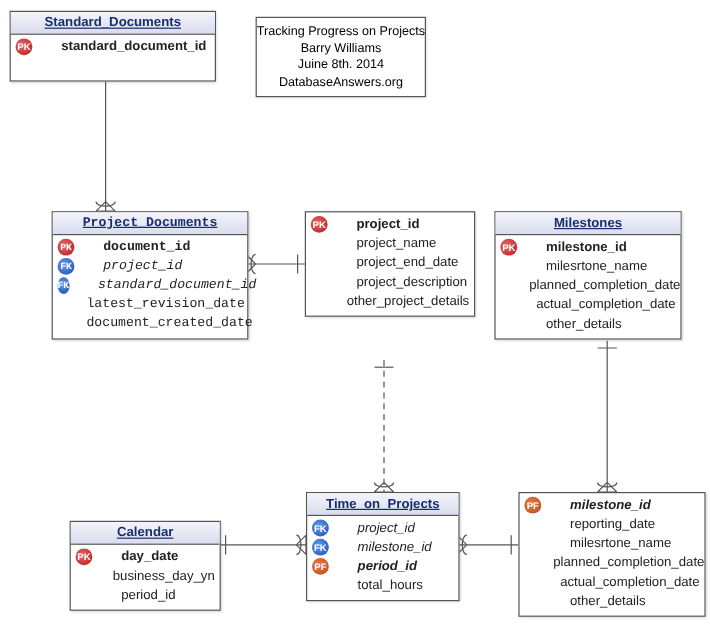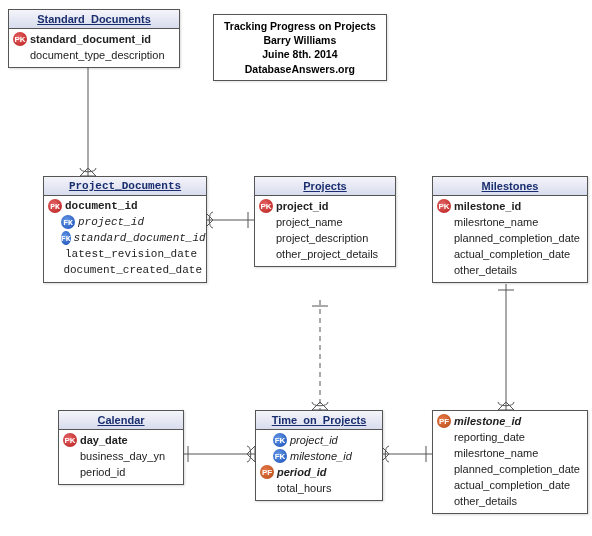--- a/index.html
+++ b/index.html
@@ -43,37 +43,36 @@
   height: 14px;
   margin-right: 3px;
   display: flex;
   align-items: center;
   justify-content: center;
   font-size: 8px;
   font-weight: bold;
   color: #fff;
 }
 .pk  { background: radial-gradient(circle at 40% 40%, #e96a6a, #b31414); border-radius: 50%; }
-.fk  { background: radial-gradient(circle at 40% 40%, #6a9de9, #1447b3); border-radius: 50%; margin-left: 13px; }
+.fk  { background: radial-gradient(circle at 40% 40%, #6a9de9, #1447b3); border-radius: 50%; }
 .pf  { background: radial-gradient(circle at 40% 40%, #e97a4a, #b34a14); border-radius: 50%; }
 .ak  { background: radial-gradient(circle at 40% 40%, #5a6ac9, #2a3a99); border-radius: 50%; }
 .none { background: none; }
-.attr { color: #222; }
+.attr { color: #222; margin-left: 21px; }
 .bold { font-weight: bold; }
 .ital { font-style: italic; }
 .infobox {
   position: absolute;
   border: 1px solid #555;
   background: #fff;
   text-align: center;
-  padding: 4px 10px;
+  padding: 4px 0;
   font-size: 10.5px;
   line-height: 1.35;
   box-shadow: 1px 1px 2px rgba(0,0,0,0.12);
-  font-weight: bold;
 }
 svg.lines { position: absolute; left:0; top:0; width:592px; height:536px; pointer-events:none; }
 .conn { stroke:#555; stroke-width:1; fill:none; }
 </style>
 </head>
 <body>
 
 <svg class="lines">
 
   <path class="conn" d="M88,60 L88,176"></path>
@@ -116,21 +115,20 @@
 
 <div class="entity" style="left:8px; top:9px; width:170px;">
   <div class="entity-title">Standard_Documents</div>
   <div class="entity-body">
       <div class="row">
         <span class="icon pk">PK</span>
         <span class="attr bold">standard_document_id</span>
       </div>
       <div class="row">
         <span class="icon none"></span>
-        <span class="attr">document_type_description</span>
       </div>
     </div>
 </div>
 
 <div class="entity" style="left:43px; top:176px; width:162px;font-family:Liberation Mono, monospace;">
   <div class="entity-title">Project_Documents</div>
   <div class="entity-body">
       <div class="row">
         <span class="icon pk">PK</span>
         <span class="attr bold">document_id</span>
@@ -148,42 +146,45 @@
         <span class="attr">latest_revision_date</span>
       </div>
       <div class="row">
         <span class="icon none"></span>
         <span class="attr">document_created_date</span>
       </div>
     </div>
 </div>
 
 <div class="entity" style="left:254px; top:176px; width:140px;">
-  <div class="entity-title">Projects</div>
   <div class="entity-body">
       <div class="row">
         <span class="icon pk">PK</span>
         <span class="attr bold">project_id</span>
       </div>
       <div class="row">
         <span class="icon none"></span>
         <span class="attr">project_name</span>
       </div>
       <div class="row">
         <span class="icon none"></span>
+        <span class="attr">project_end_date</span>
+      </div>
+      <div class="row">
+        <span class="icon none"></span>
         <span class="attr">project_description</span>
       </div>
       <div class="row">
         <span class="icon none"></span>
         <span class="attr">other_project_details</span>
       </div>
     </div>
 </div>
 
-<div class="entity" style="left:432px; top:176px; width:154px;">
+<div class="entity" style="left:412px; top:176px; width:154px;">
   <div class="entity-title">Milestones</div>
   <div class="entity-body">
       <div class="row">
         <span class="icon pk">PK</span>
         <span class="attr bold">milestone_id</span>
       </div>
       <div class="row">
         <span class="icon none"></span>
         <span class="attr">milesrtone_name</span>
       </div>
@@ -195,21 +196,21 @@
         <span class="icon none"></span>
         <span class="attr">actual_completion_date</span>
       </div>
       <div class="row">
         <span class="icon none"></span>
         <span class="attr">other_details</span>
       </div>
     </div>
 </div>
 
-<div class="entity" style="left:58px; top:410px; width:124px;">
+<div class="entity" style="left:58px; top:434px; width:124px;">
   <div class="entity-title">Calendar</div>
   <div class="entity-body">
       <div class="row">
         <span class="icon pk">PK</span>
         <span class="attr bold">day_date</span>
       </div>
       <div class="row">
         <span class="icon none"></span>
         <span class="attr">business_day_yn</span>
       </div>

